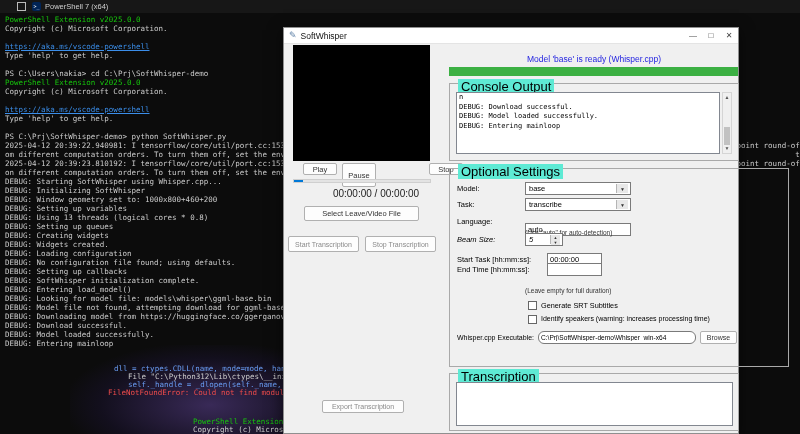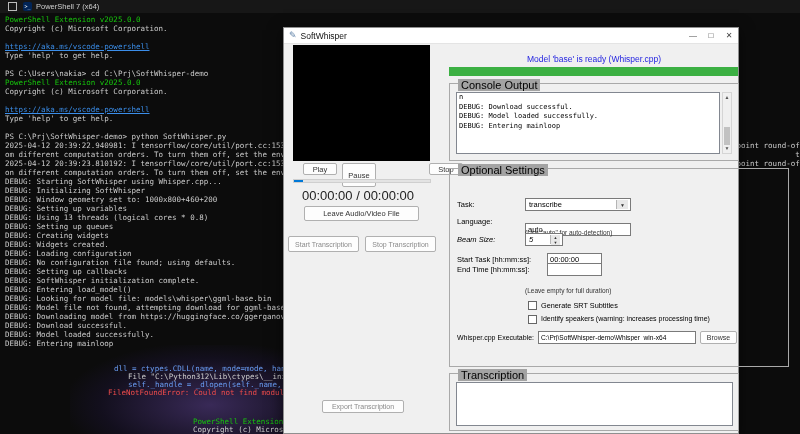--- a/index.html
+++ b/index.html
@@ -1,20 +1,20 @@
 <!DOCTYPE html>
 <html><head>
 <meta charset="utf-8">
 <style>
   html,body{margin:0;padding:0;background:#000;}
   .screen{position:relative;width:800px;height:434px;background:#0c0c0c;overflow:hidden;
           font-family:"Liberation Sans",sans-serif;}
   
   .tabbar{position:absolute;left:0;top:0;width:800px;height:13px;background:#171717;
-          display:flex;align-items:center;gap:6px;padding-left:8px;box-sizing:border-box;}
+          display:flex;align-items:center;gap:6px;padding-left:17px;box-sizing:border-box;}
   .winico{width:7px;height:7px;border:1px solid #bbb;display:inline-block;}
   .tab{display:flex;align-items:center;gap:4px;color:#cfcfcf;font-size:7.5px;}
   .psico{width:9px;height:9px;background:#012456;color:#fff;font-size:5px;line-height:9px;
          text-align:center;border-radius:2px;font-family:"DejaVu Sans Mono",monospace;}
   .term{position:absolute;left:5px;top:15px;width:795px;height:345px;overflow:hidden;
         font-family:"DejaVu Sans Mono",monospace;font-size:7.5px;}
   .tline{height:9px;line-height:9px;white-space:pre;overflow:hidden;}
   .fg{color:#cccccc}.green{color:#16c60c}.link{color:#3b8eea;text-decoration:underline}
   .red{color:#f14c4c}.blue{color:#6a9ef5}
   .glow{position:absolute;left:70px;top:345px;width:280px;height:100px;pointer-events:none;
@@ -33,26 +33,26 @@
   .winbtn{width:18px;height:15px;text-align:center;font-size:8px;line-height:15px;color:#444;}
   
   .video{position:absolute;left:9px;top:17px;width:137px;height:116px;background:#000;}
   .btn{position:absolute;background:#fdfdfd;border:1px solid #b0b0b0;border-radius:2px;
        font-family:"Liberation Sans",sans-serif;font-size:7.5px;color:#333;text-align:center;
        padding:0;box-sizing:border-box;}
   .btn.dis{color:#8a8a8a;}
   .mprog{position:absolute;left:9px;top:151px;width:138px;height:4px;background:#e3e3e3;
          border:1px solid #cfcfcf;box-sizing:border-box;}
   .mfill{height:100%;background:#0078d7;}
-  .timelbl{position:absolute;left:5px;top:160px;width:138px;text-align:center;font-size:13px;color:#222;}
+  .timelbl{position:absolute;left:23px;top:160px;width:138px;text-align:center;font-size:10px;color:#222;}
   
   .status{position:absolute;left:165px;top:26px;width:290px;text-align:center;font-size:8.5px;color:#1f1fe0;}
   .gprog{position:absolute;left:165px;top:39px;width:289px;height:9px;background:#3cb043;}
   .group{position:absolute;border:1px solid #a9a9a9;box-sizing:border-box;}
-  .glabel{position:absolute;top:-5px;left:8px;background:#a3a3a3;padding:0 3px;font-size:11px;color:#000;}
+  .glabel{position:absolute;top:-5px;left:8px;background:#5eead4;padding:0 3px;font-size:13px;color:#000;}
   .whitebox{position:absolute;background:#fff;border:1px solid #828790;box-sizing:border-box;overflow:hidden;}
   .cline{font-family:"DejaVu Sans Mono",monospace;font-size:7px;line-height:9.5px;color:#000;
          white-space:pre;padding-left:2px;}
   .sbar{position:absolute;width:10px;background:#f0f0f0;border:1px solid #d5d5d5;box-sizing:border-box;}
   .sarrow{position:absolute;left:0;width:100%;height:9px;font-size:5px;text-align:center;line-height:9px;color:#555;}
   .sthumb{position:absolute;left:1px;width:6px;height:18px;background:#c2c2c2;}
   .srow{position:absolute;left:0;width:100%;height:13px;font-size:7.5px;color:#000;}
   .srow .lab{position:absolute;left:7px;top:2px;}
   .field{position:absolute;background:#fff;border:1px solid #7a7a7a;box-sizing:border-box;
          height:13px;font-size:7.5px;font-family:"Liberation Sans",sans-serif;color:#000;
@@ -146,21 +146,21 @@
 
     <button class="btn" style="left:12px;top:135px;width:34px;height:12px;margin-left:7px;">Play</button>
     <button class="btn" style="left:58px;top:135px;width:34px;height:24px;">Pause</button>
     <button class="btn" style="left:105px;top:135px;width:34px;height:12px;margin-left:40px;">Stop</button>
 
     <div class="mprog">
       <div class="mfill" style="width:9px;"></div>
     </div>
     <div class="timelbl">00:00:00 / 00:00:00</div>
 
-    <button class="btn" style="left:20px;top:178px;width:115px;height:15px;">Leave Audio/Video File</button>
+    <button class="btn" style="left:20px;top:178px;width:115px;height:15px;">Select Leave/Video File</button>
 
     <button class="btn dis" style="left:4px;top:208px;width:71px;height:16px;font-size:7px;">Start Transcription</button>
     <button class="btn dis" style="left:81px;top:208px;width:71px;height:16px;font-size:7px;">Stop Transcription</button>
 
     <button class="btn dis" style="left:38px;top:372px;width:82px;height:13px;font-size:7px;">Export Transcription</button>
 
     <div class="status">Model 'base' is ready (Whisper.cpp)</div>
     <div class="gprog"></div>
 
     <div class="group" style="left:165px;top:55px;width:290px;height:78px;">
@@ -174,20 +174,27 @@
       <div class="sbar" style="left:272px;top:8px;height:62px;">
         <span class="sarrow" style="top:0;">▲</span>
         <span class="sthumb" style="top:34px;"></span>
         <span class="sarrow" style="bottom:0;">▼</span>
       </div>
     </div>
 
     <div class="group" style="left:165px;top:140px;width:340px;height:199px;">
       <span class="glabel">Optional Settings</span>
 
+      <div class="srow" style="top:13px;">
+        <span class="lab">Model:</span>
+        <div class="field combo" style="left:75px;top:0;width:106px;">
+          <span class="val">base</span>
+          <span class="arrow">▼</span>
+        </div>
+      </div>
 
       <div class="srow" style="top:29px;">
         <span class="lab">Task:</span>
         <div class="field combo" style="left:75px;top:0;width:106px;">
           <span class="val">transcribe</span>
           <span class="arrow">▼</span>
         </div>
       </div>
 
       <div class="srow" style="top:46px;">
@@ -223,21 +230,21 @@
         <span class="cblab">Generate SRT Subtitles</span>
       </div>
 
       <div class="srow" style="top:144px;">
         <span class="cb"></span>
         <span class="cblab" style="font-size:7px;">Identify speakers (warning: increases processing time)</span>
       </div>
 
       <div class="srow" style="top:162px;">
         <span class="lab" style="font-size:7px;top:3px;">Whisper.cpp Executable:</span>
-        <input class="field" style="left: 88px; top: 0px; width: 158px; position: absolute; font-size: 6.6px;" value="C:\Prj\SoftWhisper-demo\Whisper_win-x64">
+        <input class="field" style="left: 88px; top: 0px; width: 158px; position: absolute; font-size: 6.6px; border-radius: 6px;" value="C:\Prj\SoftWhisper-demo\Whisper_win-x64">
         <button class="btn" style="left:250px;top:0;width:37px;height:13px;font-size:7px;">Browse</button>
       </div>
     </div>
 
     <div class="group" style="left:165px;top:345px;width:290px;height:58px;">
       <span class="glabel">Transcription</span>
       <div class="whitebox" style="left:6px;top:8px;width:277px;height:44px;"></div>
     </div>
 
   </div>

